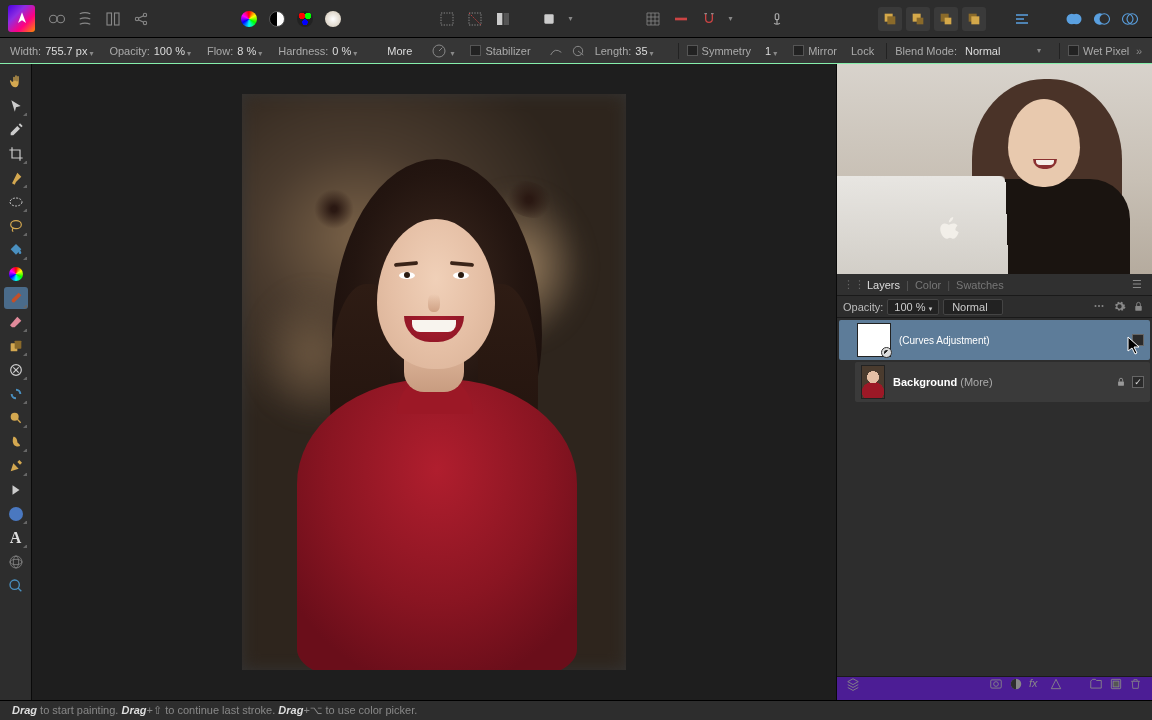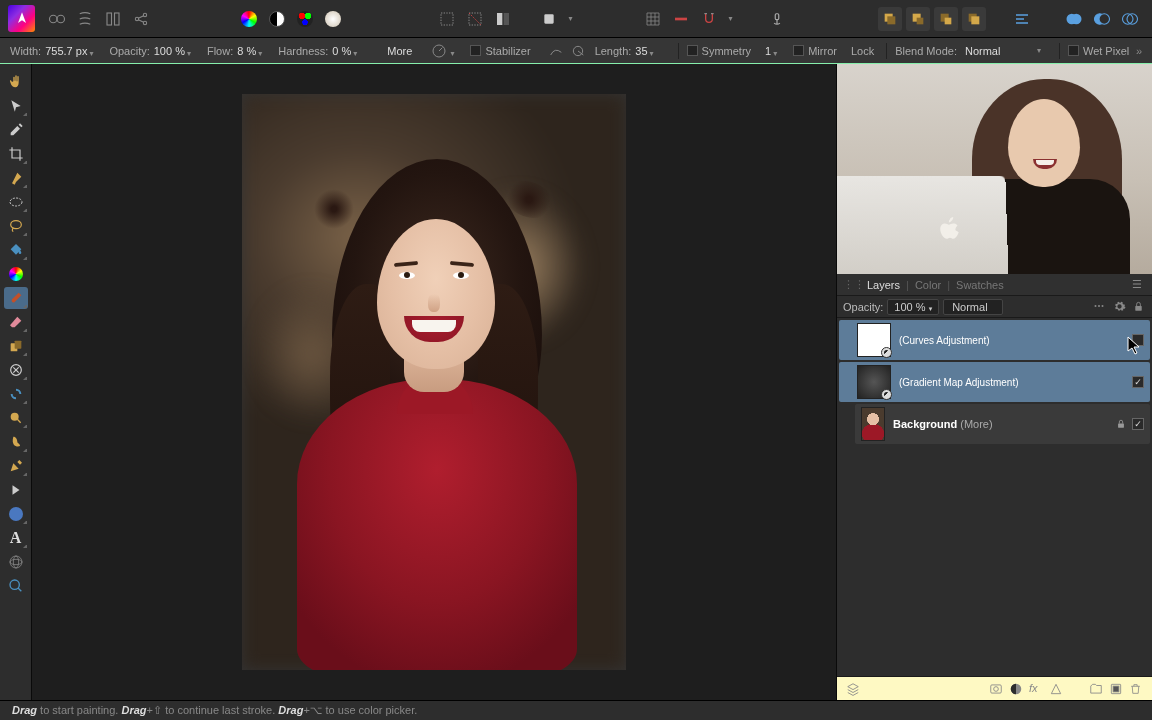--- a/index.html
+++ b/index.html
@@ -79,21 +79,21 @@
 .layer .adjbadge{position:absolute;width:11px;height:11px;background:#ddd;border-radius:50%;bottom:-2px;right:-2px;border:1px solid #333;}
 .layer .adjbadge::after{content:"";position:absolute;inset:2px;background:linear-gradient(135deg,#222 50%,#ddd 50%);border-radius:50%;}
 .layer .lname{color:#eee;font-size:10px;}
 .layer.sel .lname{color:#fff;}
 .layer .lsp{flex:1;}
 .layer .lchk{width:12px;height:12px;border:1px solid #666;background:#2a2a2a;display:flex;align-items:center;justify-content:center;font-size:9px;color:#ddd;}
 .layer .lchk.on::after{content:"✓";}
 .layer .llock{width:10px;height:12px;color:#999;margin-right:6px;}
 .layer.indent{margin-left:16px;}
 .cursor{position:absolute;width:14px;height:18px;pointer-events:none;z-index:100;}
-.panel-footer{height:24px;background:#fef9c3;border-top:1px solid #1a1a1a;display:flex;align-items:center;padding:0 6px;}
+.panel-footer{height:24px;background:#4c1d95;border-top:1px solid #1a1a1a;display:flex;padding:0 6px;}
 .panel-footer .ficon{width:14px;height:14px;color:#888;margin:0 3px;cursor:pointer;}
 .panel-footer .fsp{flex:1;}
 .statusbar{height:20px;background:#2d2d2d;border-top:1px solid #000;display:flex;align-items:center;padding:0 12px;font-size:10px;color:#888;}
 .statusbar b{color:#ddd;font-weight:600;font-style:italic;}
 svg{display:block;}
 .clr-circle{width:16px;height:16px;border-radius:50%;}
 </style>
 </head>
 <body>
 
@@ -538,29 +538,20 @@
     <div class="layers" style="position:relative">
       <div class="layer sel">
         <span class="disclosure"></span>
         <div class="thumb">
             <div class="adjbadge"></div>
           </div>
         <span class="lname">(Curves Adjustment)</span>
         <span class="lsp"></span>
         <span class="lchk"></span>
       </div>
-      <div class="layer sel">
-        <span class="disclosure"></span>
-        <div class="thumb gm">
-            <div class="adjbadge"></div>
-          </div>
-        <span class="lname">(Gradient Map Adjustment)</span>
-        <span class="lsp"></span>
-        <span class="lchk on"></span>
-      </div>
       <div class="layer indent" style="background:#3a3a3a">
         <div class="thumb bgimg">
             <div class="tface"></div>
           </div>
         <span class="lname"><b style="color:#fff">Background</b><span style="color:#aaa"> (More)</span></span>
         <span class="lsp"></span>
         <span class="llock">
             <svg width="10" height="12" viewBox="0 0 24 24" fill="#999">
               <rect x="5" y="11" width="14" height="10" rx="1"></rect>
               <path d="M8 11V7a4 4 0 018 0v4" fill="none" stroke="#999" stroke-width="2"></path>

